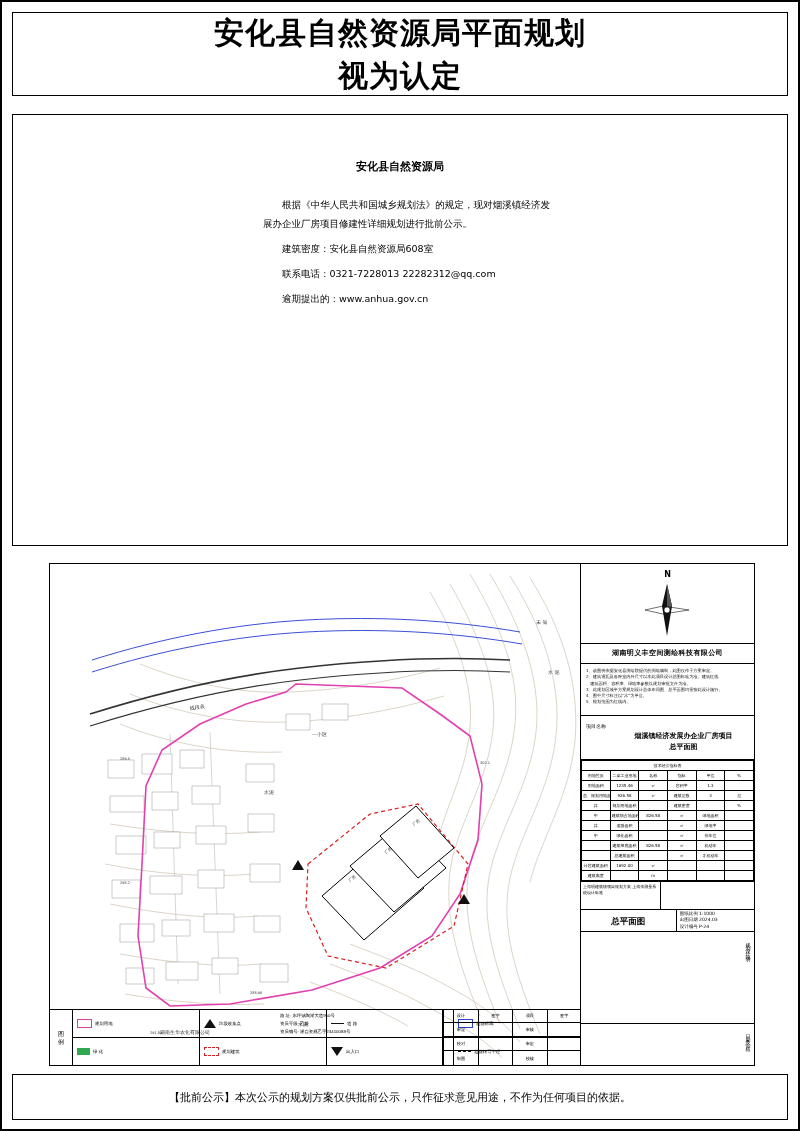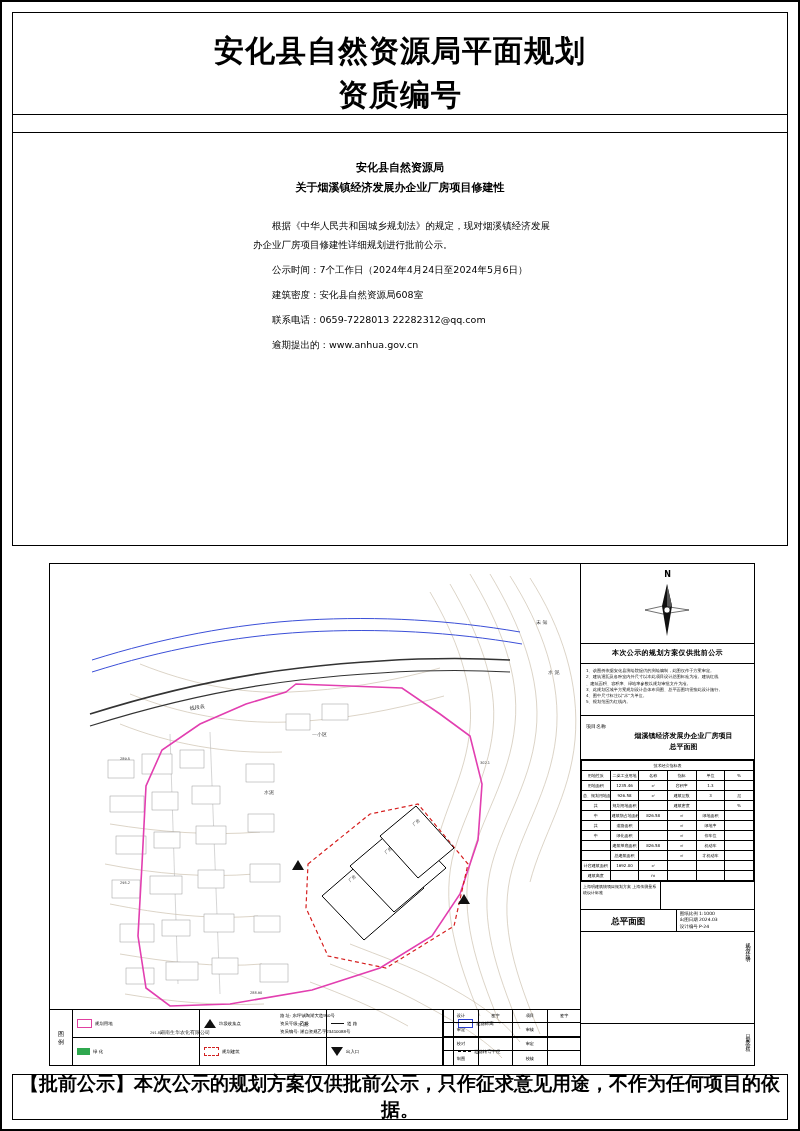--- a/index.html
+++ b/index.html
@@ -13,21 +13,21 @@
   .page{
     position:relative;
     width:800px;height:1131px;
     box-sizing:border-box;
     border:2px solid #000;
     background:#fff;
   }
   
   .title-block{
     position:absolute;left:10px;top:10px;right:10px;
-    height:121px;
+    height:84px;
     border:1px solid #000;
     display:flex;align-items:center;justify-content:center;
     box-sizing:border-box;
   }
   .title-text{
     text-align:center;
     font-family:"DejaVu Sans","Liberation Sans",sans-serif;
     font-weight:bold;
     font-size:30px;
     line-height:1.45;
@@ -44,30 +44,30 @@
   .notice-inner{
     position:absolute;left:50%;transform:translateX(-50%);
     top:42px;
     width:300px;
   }
   .notice-head{
     text-align:center;
     font-size:11px;
     font-weight:bold;
     line-height:1.85;
-    font-family:Liberation Sans, sans-serif;
+    font-family:Liberation Mono, monospace;
   }
   .notice-body{
     margin-top:18px;
     font-size:9.5px;
     line-height:2.0;
     font-family:"DejaVu Sans","Liberation Sans",sans-serif;
     text-align:justify;
   }
-  .notice-body p{margin:0 0 6px 3px;}
+  .notice-body p{margin:0 0 6px 13px;}
   .indent{text-indent:2em;}
 
   
   .drawing-block{
     position:absolute;left:47px;top:561px;width:706px;height:503px;
     border:1px solid #000;
     box-sizing:border-box;
     background:#fff;
     overflow:hidden;
   }
@@ -185,50 +185,48 @@
   .ts-right div:nth-child(n+13){border-bottom:none;}
 
   
   .footer{
     position:absolute;left:10px;top:1072px;right:10px;height:46px;
     border:1px solid #000;box-sizing:border-box;
     display:flex;align-items:center;justify-content:center;
     text-align:center;
   }
   .footer-text{
-    font-size:19px;font-weight:bold;
+    font-size:11px;font-weight:normal;
     font-family:"DejaVu Sans","Liberation Sans",sans-serif;
   }
   .map-label{
     font-family:"DejaVu Sans","Liberation Sans",sans-serif;
   }
 </style>
 </head>
 <body>
 
 <div class="page">
 
   <div class="title-block">
     <div class="title-text">
       <div>安化县自然资源局平面规划</div>
-      <div>资质编号</div>
+      <div>视为认定</div>
     </div>
   </div>
 
   <div class="notice-block">
     <div class="notice-inner">
       <div class="notice-head">
         <div>安化县自然资源局</div>
-        <div>关于烟溪镇经济发展办企业厂房项目修建性</div>
       </div>
       <div class="notice-body">
         <p class="indent">根据《中华人民共和国城乡规划法》的规定，现对烟溪镇经济发展办企业厂房项目修建性详细规划进行批前公示。</p>
-        <p class="indent">公示时间：7个工作日（2024年4月24日至2024年5月6日）</p>
         <p class="indent">建筑密度：安化县自然资源局608室</p>
-        <p class="indent">联系电话：0659-7228013    22282312@qq.com</p>
+        <p class="indent">联系电话：0321-7228013    22282312@qq.com</p>
         <p class="indent">逾期提出的：www.anhua.gov.cn</p>
       </div>
     </div>
 
   </div>
 
   <div class="drawing-block">
 
     <div class="map-area">
       <svg class="map-svg" width="531" height="501" viewBox="0 0 531 501">
@@ -399,21 +397,21 @@
         <svg width="173" height="80">
           <g transform="translate(86,46)">
             <polygon points="0,-26 5,-4 0,26 -5,-4" fill="#111"></polygon>
             <polygon points="0,-26 5,-4 0,0 0,-26" fill="#555"></polygon>
             <polygon points="-22,0 -4,-4 22,0 -4,4" fill="none" stroke="#111" stroke-width="0.6"></polygon>
             <circle cx="0" cy="0" r="3" fill="#fff" stroke="#111" stroke-width="0.6"></circle>
           </g>
         </svg>
       </div>
 
-      <div class="rp-sec company">本次公示的规划方案仅供批前公示</div>
+      <div class="rp-sec company">湖南明义丰空间测绘科技有限公司</div>
 
       <div class="rp-sec notes">
         <div>1、该图例依据安化县测绘院提供的测绘编制，此图仅作于方案审定。</div>
         <div>2、建筑退距及各种室内外尺寸以本此项目设计总图标准为准。建筑红线</div>
         <div>   、建筑面积、容积率、绿地率参数以规划审批文件为准。</div>
         <div>3、此规划区域半方案规划设计总体布局图、总平面图均需按此设计施行。</div>
         <div>4、图中尺寸标注以"米"为单位。</div>
         <div>5、规划范围为红线内。</div>
       </div>
 

